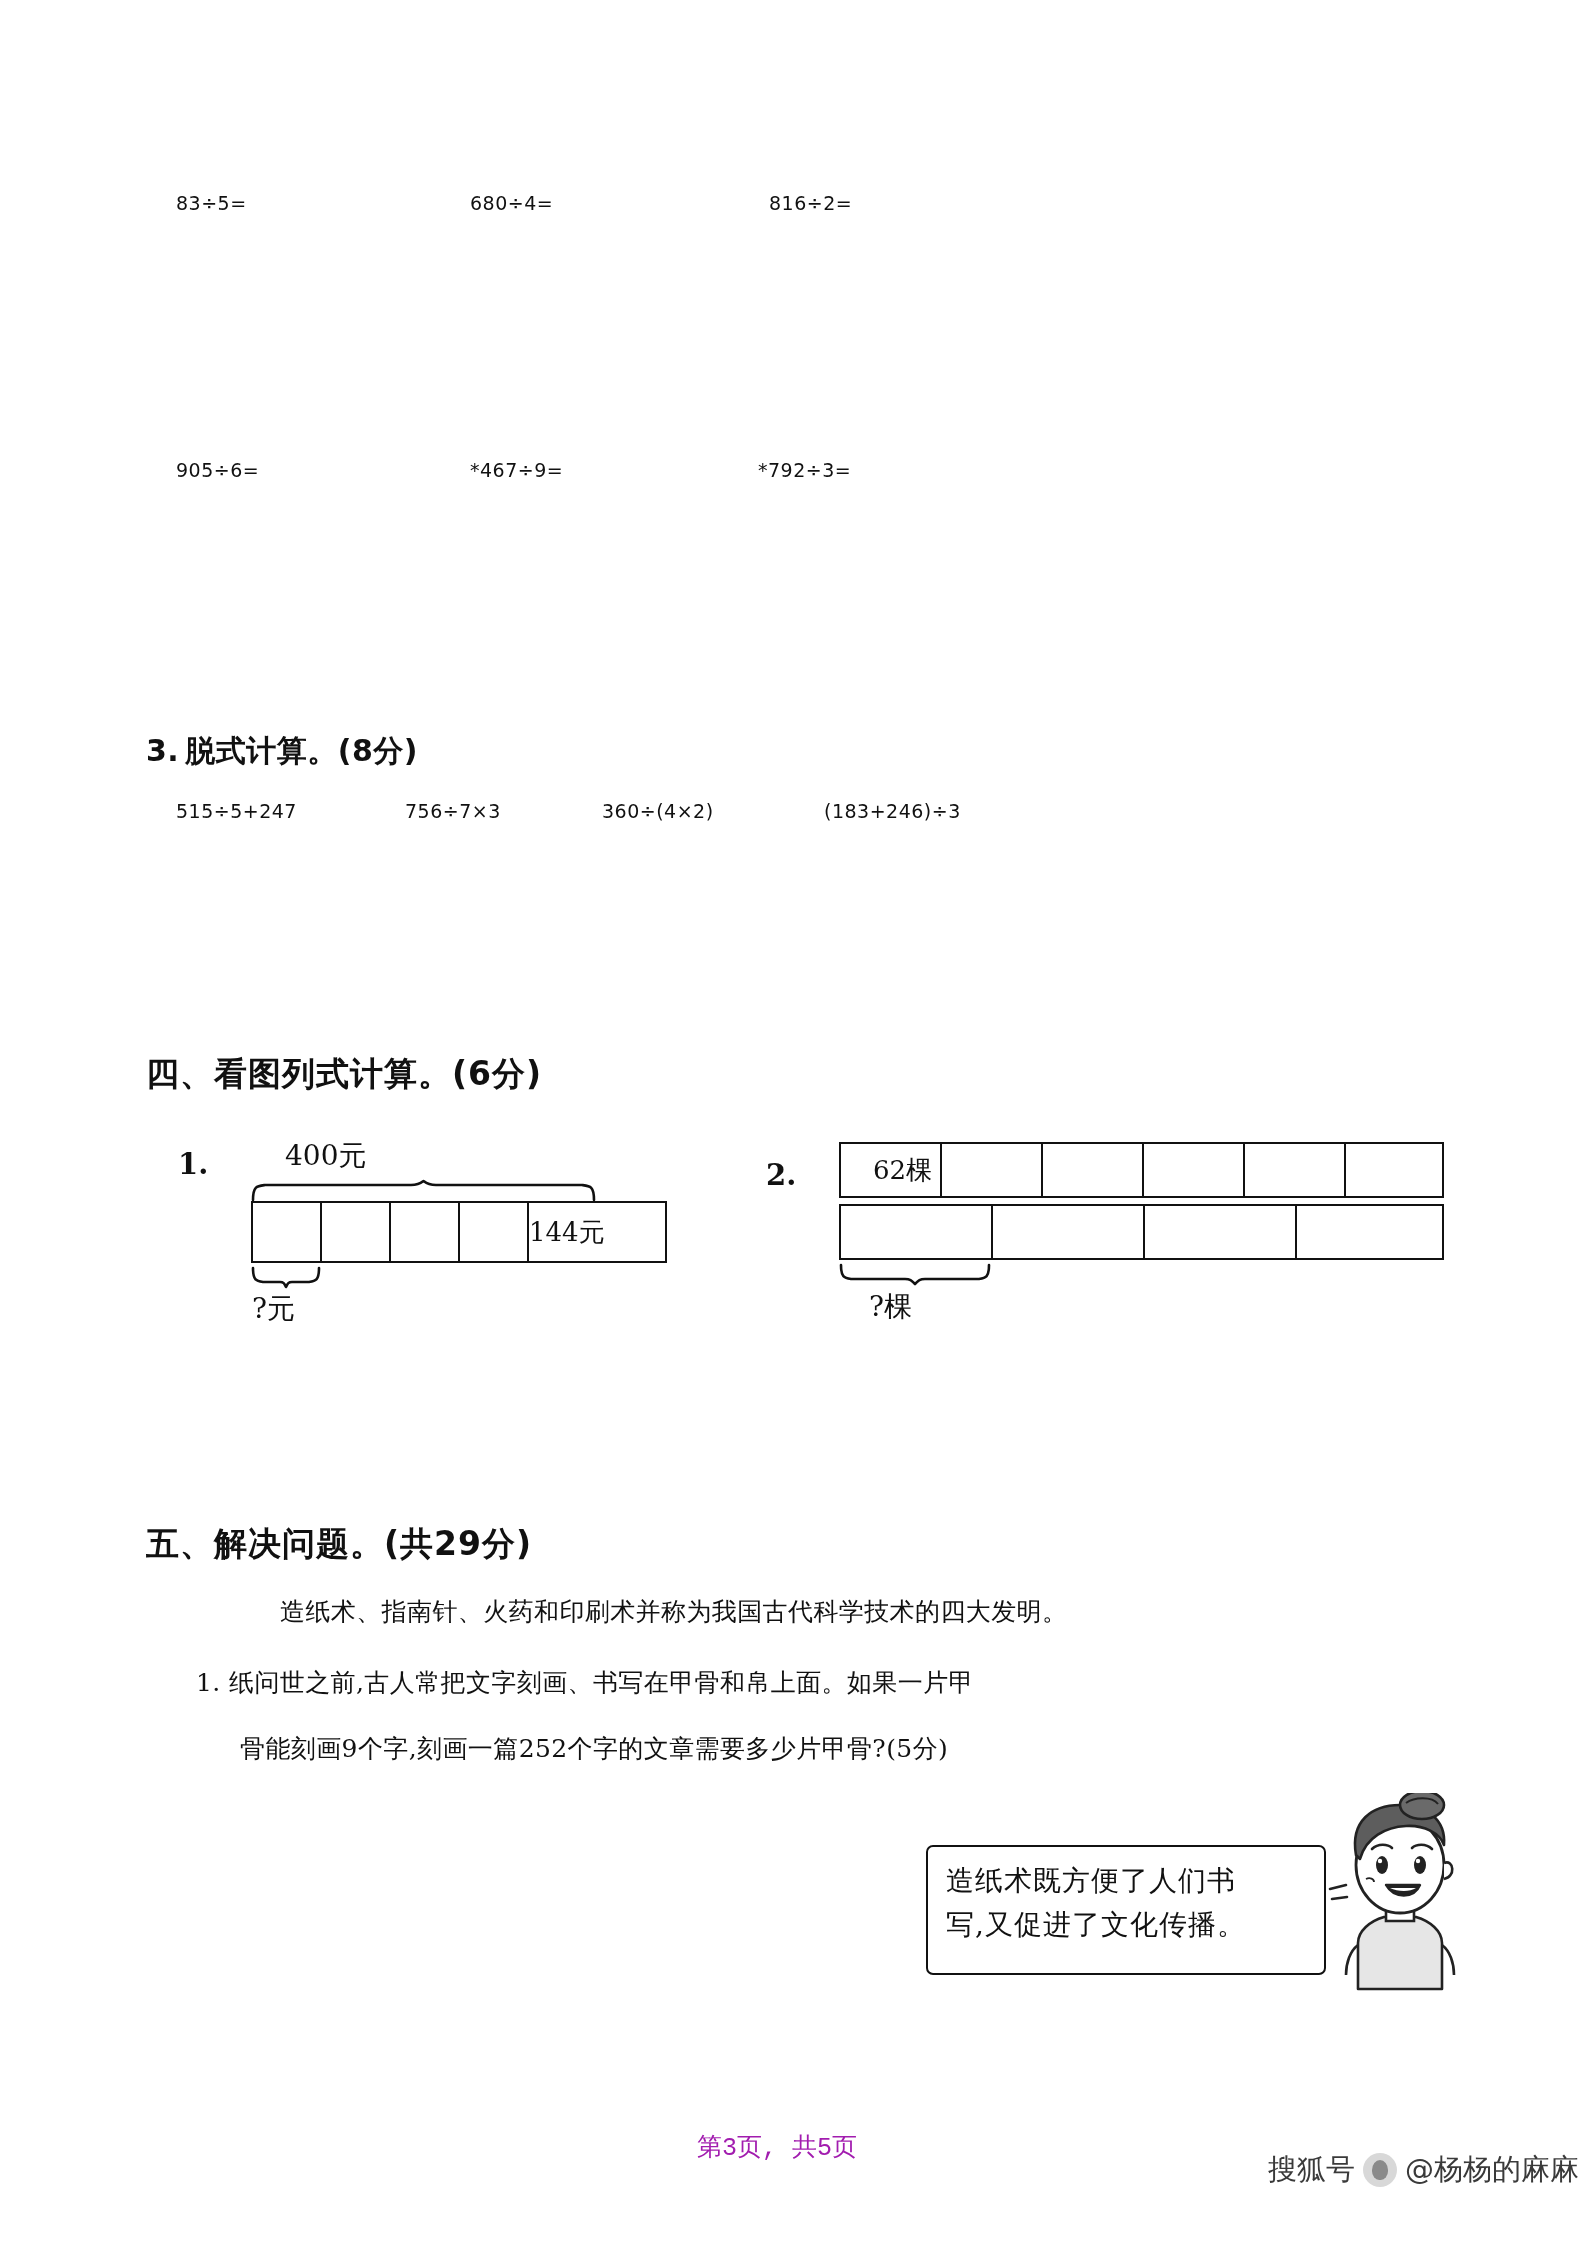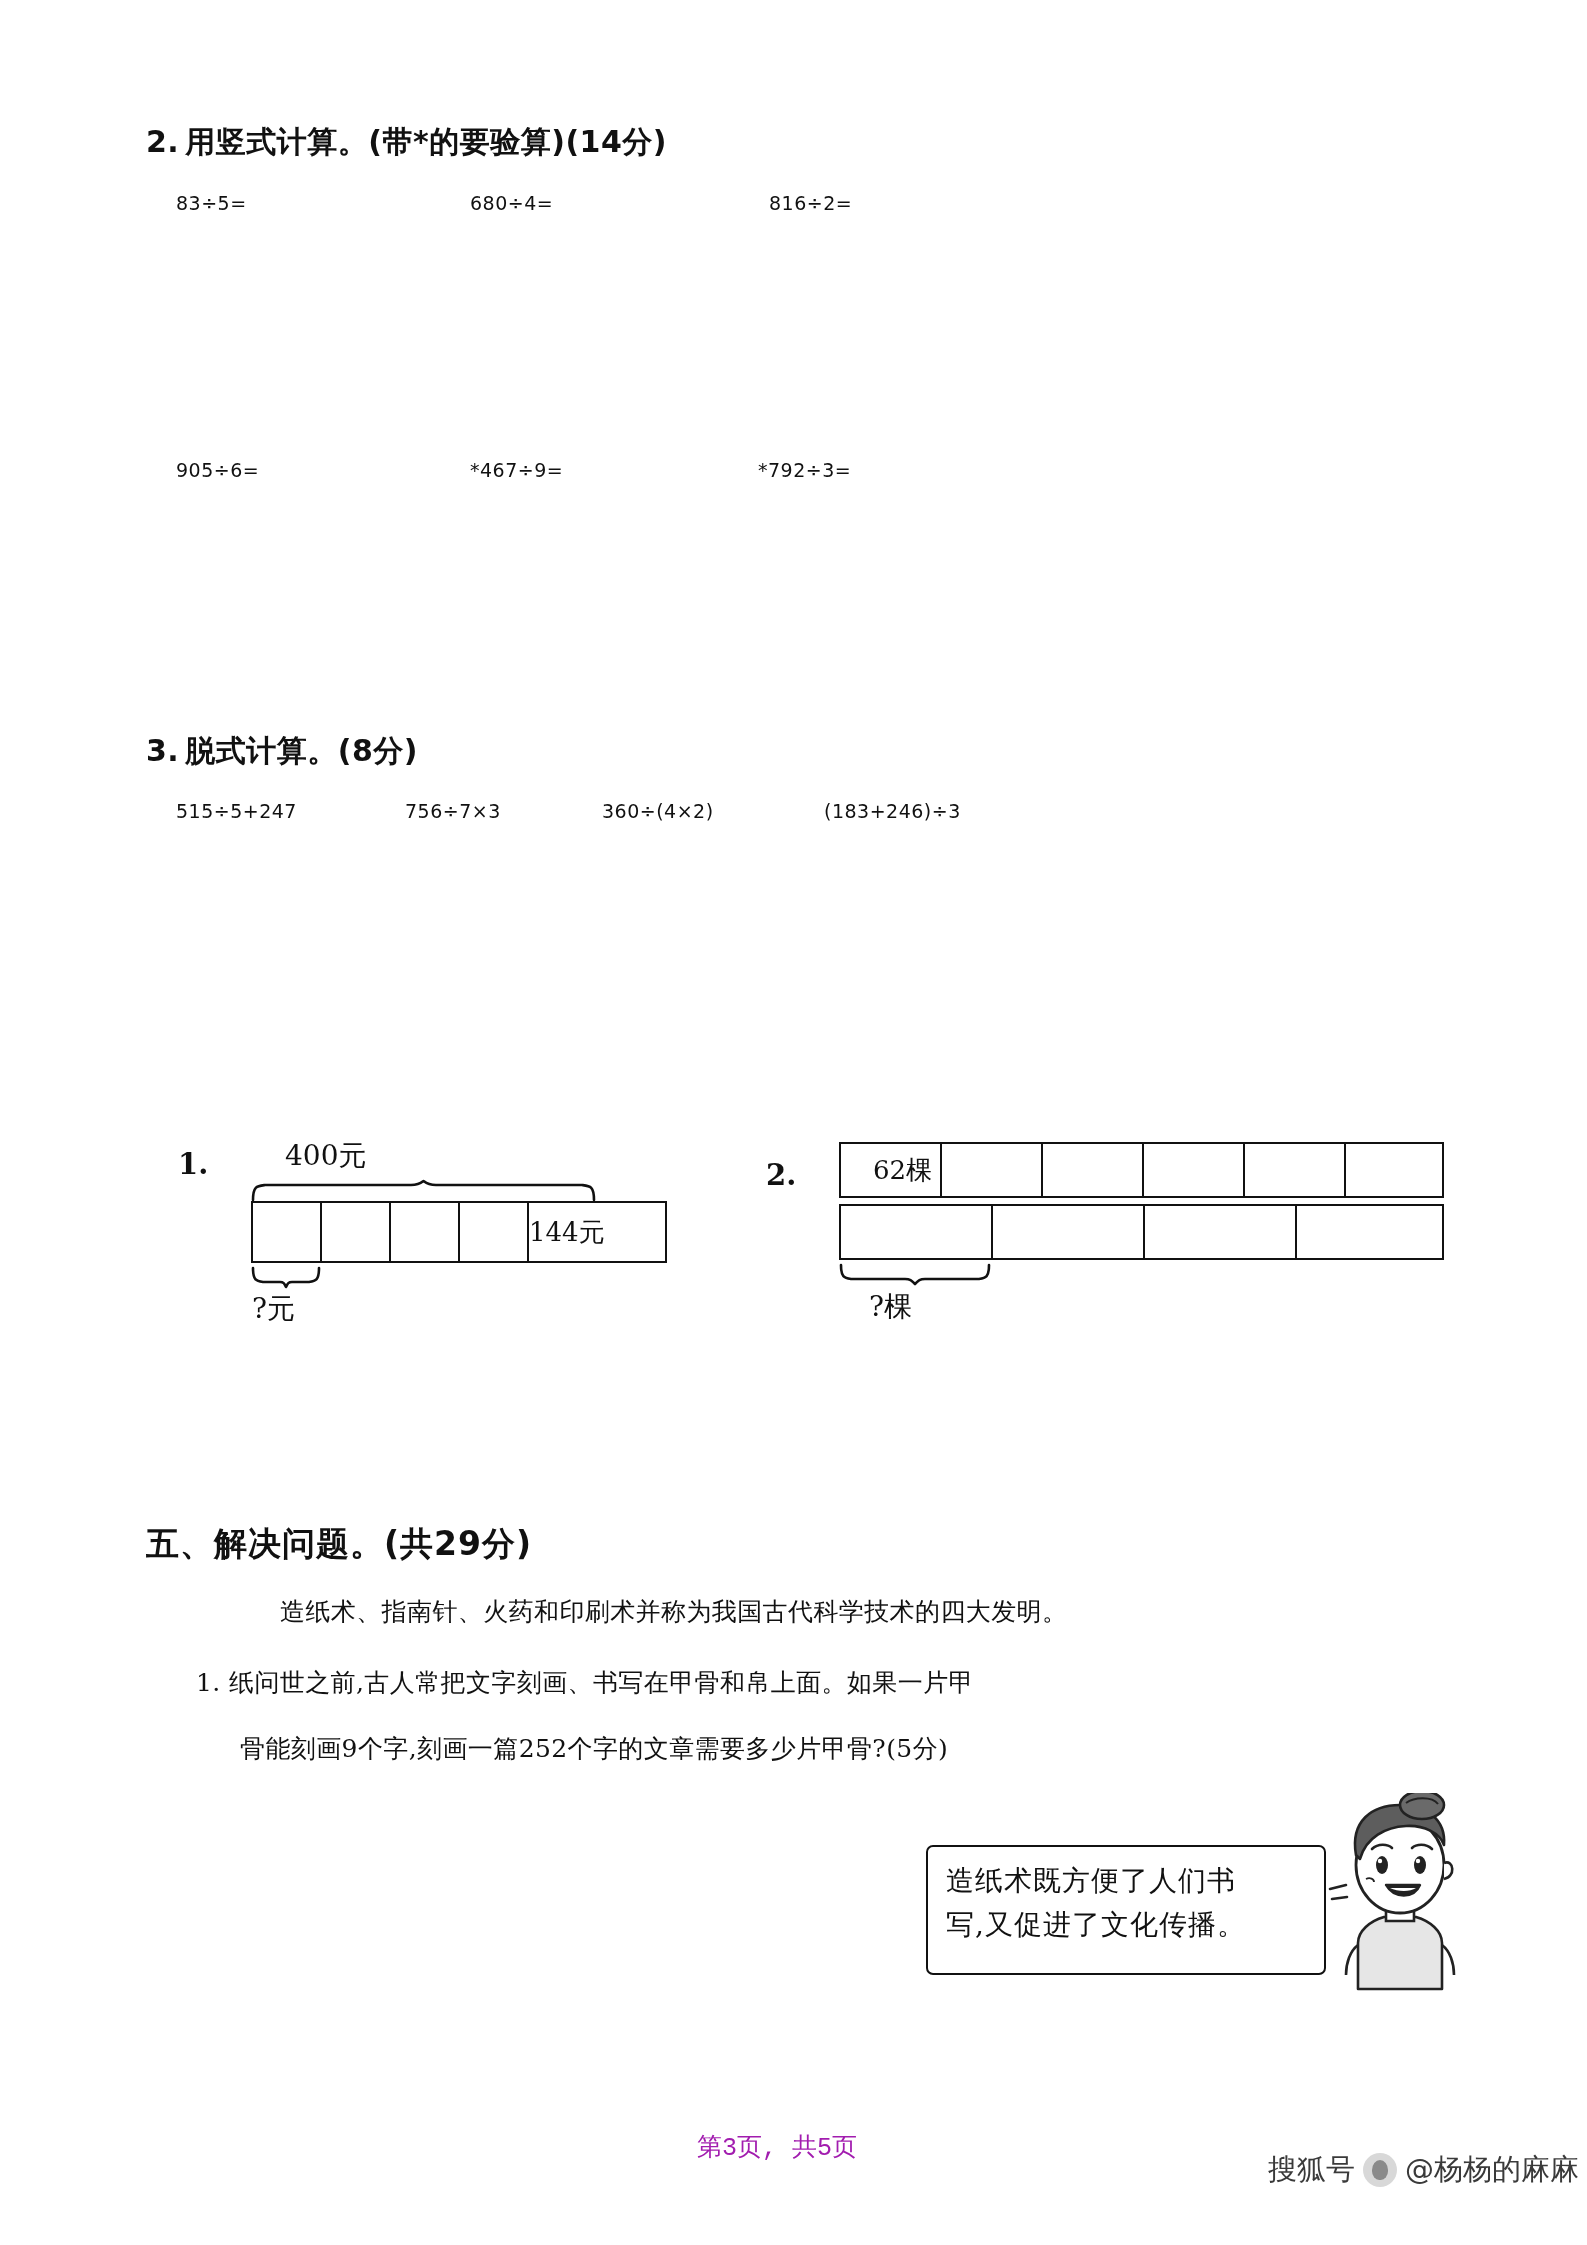--- a/index.html
+++ b/index.html
@@ -69,41 +69,39 @@
   .wm-logo:after{
     content:"";position:absolute;left:9px;top:7px;width:16px;height:20px;
     border-radius:50% 50% 45% 45%;background:#8a8a8a;
   }
 </style>
 </head>
 <body>
 
 <div class="page">
 
-  <div class="abs hdr" style="left:146px;top:122px;">
-    <span>2.</span><span style="display:inline-block;width:6px;"></span><span>用竖式计算。(带*的要验算)(14分)</span>
-  </div>
 
   <div class="abs expr" style="left:176px;top:192px;">83÷5=</div>
   <div class="abs expr" style="left:470px;top:192px;">680÷4=</div>
   <div class="abs expr" style="left:769px;top:192px;">816÷2=</div>
 
   <div class="abs expr" style="left:176px;top:459px;">905÷6=</div>
   <div class="abs expr" style="left:470px;top:459px;">*467÷9=</div>
   <div class="abs expr" style="left:758px;top:459px;">*792÷3=</div>
 
   <div class="abs hdr" style="left:146px;top:715px;margin-top:16px;">
     <span>3.</span><span style="display:inline-block;width:6px;"></span><span>脱式计算。(8分)</span>
   </div>
 
   <div class="abs expr" style="left:176px;top:800px;">515÷5+247</div>
   <div class="abs expr" style="left:405px;top:800px;">756÷7×3</div>
   <div class="abs expr" style="left:602px;top:800px;">360÷(4×2)</div>
   <div class="abs expr" style="left:824px;top:800px;">(183+246)÷3</div>
 
+  <div class="abs sec-hdr" style="left:146px;top:1052px;">四、看图列式计算。(6分)</div>
 
   <div class="abs num-lbl" style="left:178px;top:1147px;">1.</div>
 
   <div class="abs" style="left:285px;top:1137px;font-family:'DejaVu Serif','Liberation Serif',serif;font-size:28px;">400元</div>
 
   <div class="brace" style="left:251px;top:1180px;">
     <svg width="345" height="22" viewBox="0 0 345 22">
       <path d="M2 20 C2 6 6 6 14 5 L160 5 C168 5 170 3 172.5 1 C175 3 177 5 185 5 L331 5 C339 6 343 6 343 20" fill="none" stroke="#111" stroke-width="2.6" stroke-linecap="round" stroke-linejoin="round"></path>
     </svg>
   </div>

